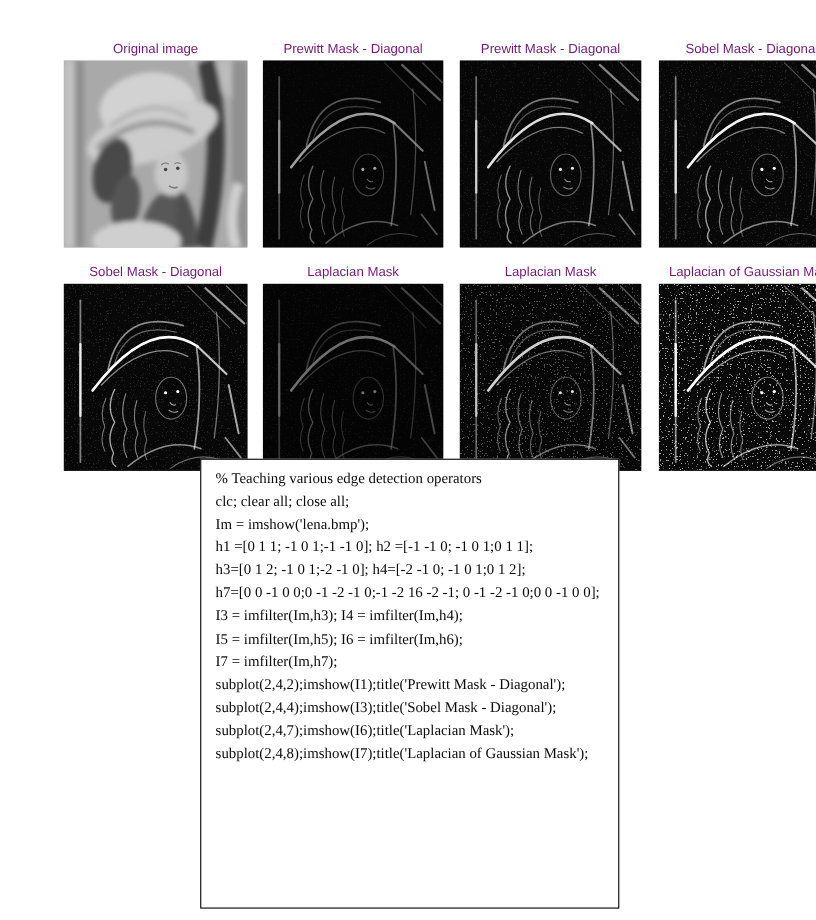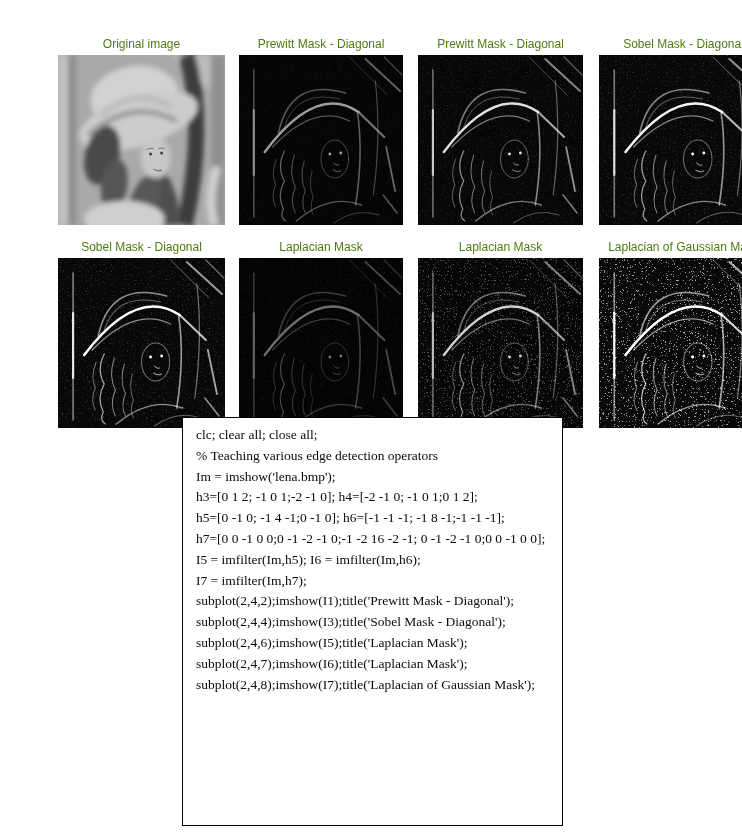--- a/index.html
+++ b/index.html
@@ -2,21 +2,21 @@
 <html><head>
 <meta charset="utf-8">
 <style>
   html,body{margin:0;padding:0;background:#ffffff;}
   .page{position:relative;width:742px;height:836px;background:#ffffff;overflow:hidden;
         font-family:"Liberation Sans",sans-serif;}
 
   
   .panel{position:absolute;}
   .ptitle{height:23px;display:flex;align-items:flex-end;justify-content:center;
-          font-size:12px;line-height:14px;color:#4d7c0f;padding-bottom:4px;white-space:nowrap;}
+          font-size:12px;line-height:14px;color:#701a75;padding-bottom:4px;white-space:nowrap;}
   .pimg{display:block;background:#000;}
 
   #p1{left:18px;top:12px;width:167px;}  #p1 .pimg{width:167px;height:170px;}
   #p2{left:199px;top:12px;width:164px;} #p2 .pimg{width:164px;height:170px;}
   #p3{left:378px;top:12px;width:165px;} #p3 .pimg{width:165px;height:170px;}
   #p4{left:559px;top:12px;width:169px;} #p4 .pimg{width:169px;height:170px;}
   #p5{left:18px;top:215px;width:167px;} #p5 .pimg{width:167px;height:170px;}
   #p6{left:199px;top:215px;width:164px;} #p6 .pimg{width:164px;height:170px;}
   #p7{left:378px;top:215px;width:165px;} #p7 .pimg{width:165px;height:170px;}
   #p8{left:559px;top:215px;width:169px;} #p8 .pimg{width:169px;height:170px;}
@@ -170,28 +170,28 @@
   </figure>
 
   <figure class="panel" id="p8">
     <figcaption class="ptitle">Laplacian of Gaussian Mask</figcaption>
     <svg class="pimg v-log">
         <use href="#art-edge"></use>
       </svg>
   </figure>
 
   <div class="codebox">
+      <div class="code-line">% Teaching various edge detection operators</div>
       <div class="code-line">clc; clear all; close all;</div>
-      <div class="code-line">% Teaching various edge detection operators</div>
       <div class="code-line">Im = imshow('lena.bmp');</div>
+      <div class="code-line">h1 =[0 1 1; -1 0 1;-1 -1 0]; h2 =[-1 -1 0; -1 0 1;0 1 1];</div>
       <div class="code-line">h3=[0 1 2; -1 0 1;-2 -1 0]; h4=[-2 -1 0; -1 0 1;0 1 2];</div>
-      <div class="code-line">h5=[0 -1 0; -1 4 -1;0 -1 0]; h6=[-1 -1 -1; -1 8 -1;-1 -1 -1];</div>
       <div class="code-line">h7=[0 0 -1 0 0;0 -1 -2 -1 0;-1 -2 16 -2 -1; 0 -1 -2 -1 0;0 0 -1 0 0];</div>
+      <div class="code-line">I3 = imfilter(Im,h3); I4 = imfilter(Im,h4);</div>
       <div class="code-line">I5 = imfilter(Im,h5); I6 = imfilter(Im,h6);</div>
       <div class="code-line">I7 = imfilter(Im,h7);</div>
       <div class="code-line">subplot(2,4,2);imshow(I1);title('Prewitt Mask - Diagonal');</div>
       <div class="code-line">subplot(2,4,4);imshow(I3);title('Sobel Mask - Diagonal');</div>
-      <div class="code-line">subplot(2,4,6);imshow(I5);title('Laplacian Mask');</div>
       <div class="code-line">subplot(2,4,7);imshow(I6);title('Laplacian Mask');</div>
       <div class="code-line">subplot(2,4,8);imshow(I7);title('Laplacian of Gaussian Mask');</div>
     </div>
 
 </div>
 
 </body></html>

